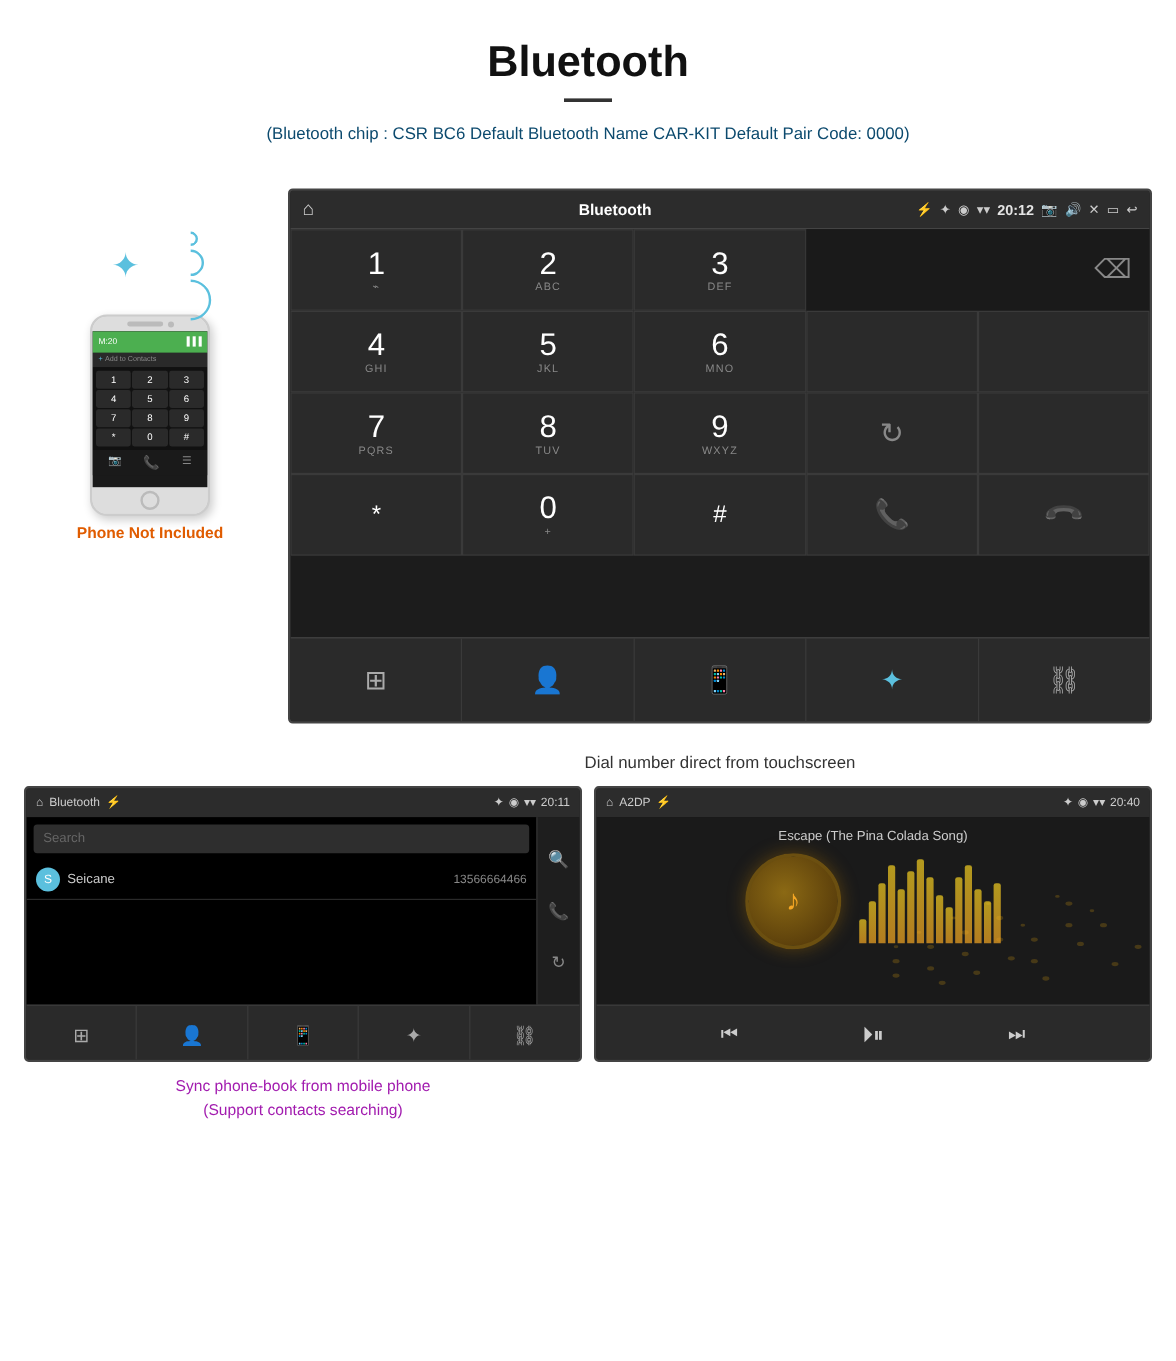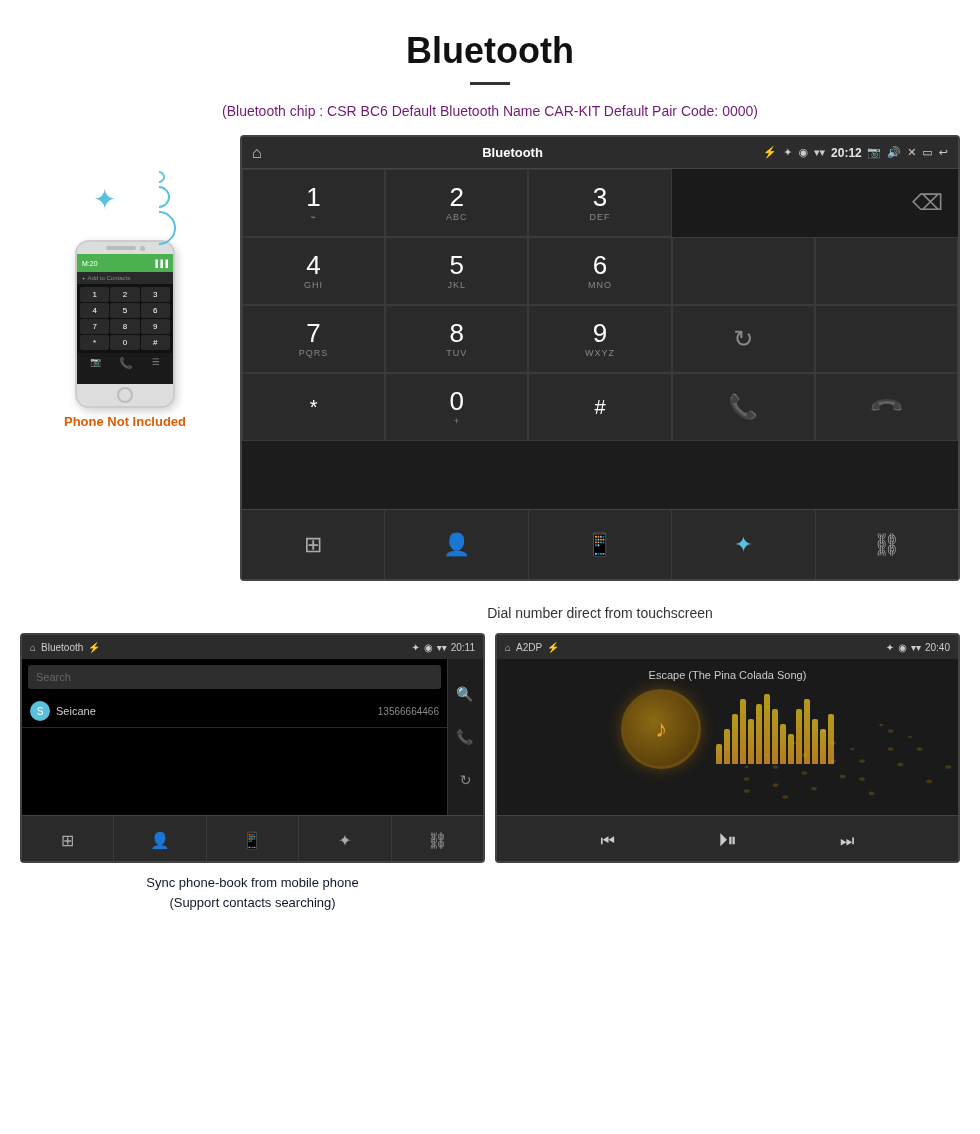--- a/index.html
+++ b/index.html
@@ -30,22 +30,22 @@
     }
     .page-description {
       font-size: 15px;
       color: #333;
       line-height: 1.6;
       max-width: 700px;
       margin: 0 auto 8px;
     }
     .page-specs {
       font-size: 14px;
-      color: #701a75;
-      margin-bottom: 6px;
+      color: #0c4a6e;
+      margin-bottom: 28px;
     }
 
     
     .main-content {
       display: flex;
       padding: 0 20px;
       align-items: flex-start;
       gap: 0;
     }
 
@@ -325,21 +325,21 @@
     .bottom-screen {
       background: #1c1c1c;
       border-radius: 4px;
       overflow: hidden;
       border: 2px solid #444;
       height: 230px;
     }
     .bottom-caption {
       text-align: center;
       font-size: 13px;
-      color: #0f172a;
+      color: #a21caf;
       line-height: 1.5;
       padding: 4px 10px;
     }
 
     
     .pb-status-bar {
       background: #2c2c2c;
       height: 24px;
       display: flex;
       align-items: center;

